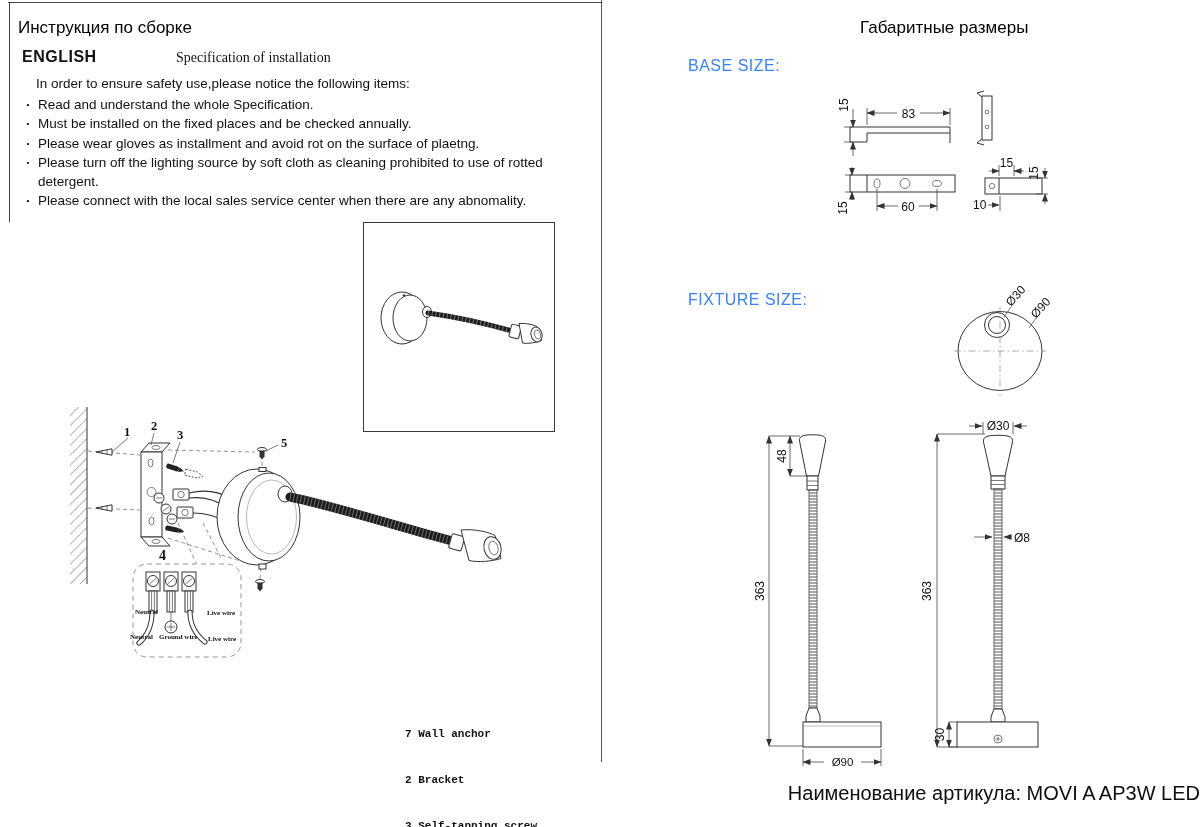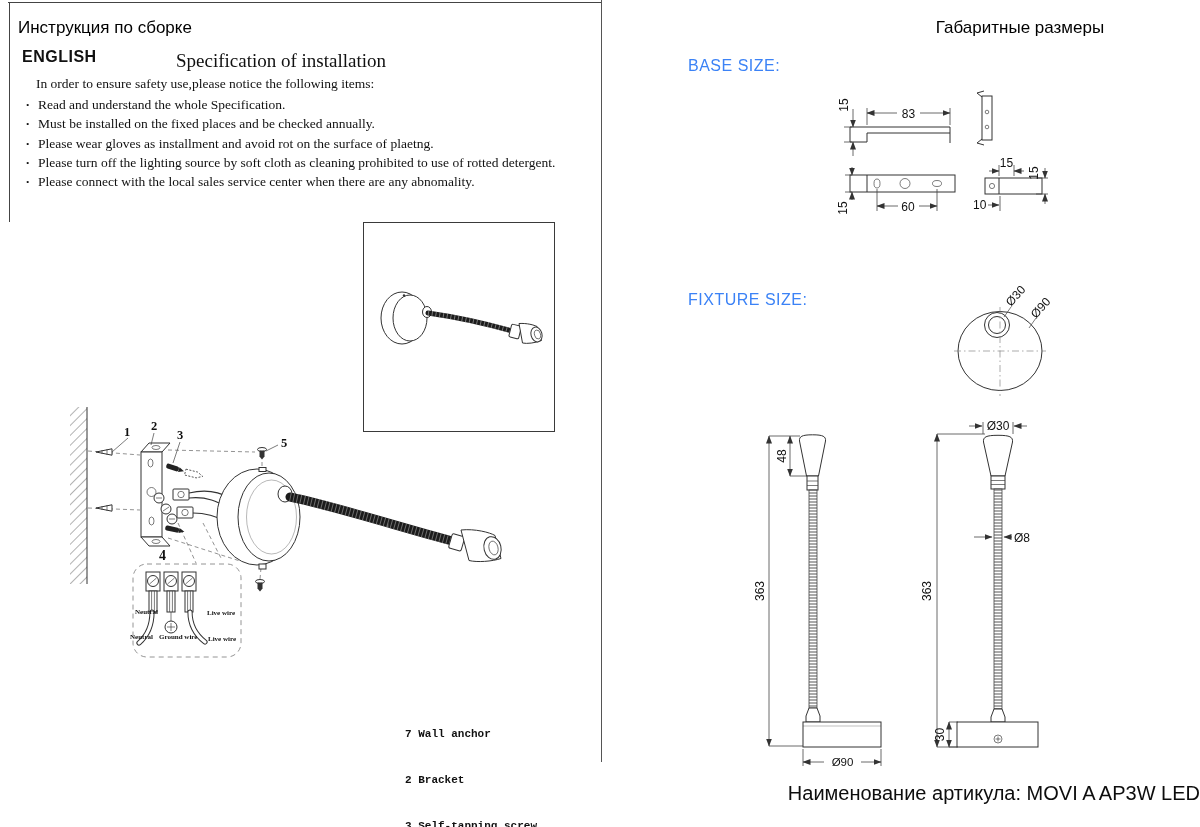--- a/index.html
+++ b/index.html
@@ -1,22 +1,22 @@
 <!DOCTYPE html>
 <html><head>
 <meta charset="utf-8">
 <style>
   html,body{margin:0;padding:0;background:#e8e8e8;}
   #page{position:relative;width:1200px;height:827px;background:#ffffff;overflow:hidden;
         font-family:"Liberation Sans",sans-serif;color:#111;padding-left:24px;}
   .abs{position:absolute;}
   .hdr-ru{font-size:17px;color:#000;}
   .eng{font-size:16px;letter-spacing:.5px;color:#111;font-weight:bold;}
-  .spec-title{font-family:"Liberation Serif",serif;font-size:19px;color:#111;}
-  .serif{font-family:Liberation Serif, serif;font-size:13.5px;color:#111;}
+  .spec-title{font-family:"Liberation Serif",serif;font-size:14px;color:#111;}
+  .serif{font-family:Liberation Sans, sans-serif;font-size:13.5px;color:#111;}
   .spec-list{line-height:19.3px;}
   .spec-item{position:relative;padding-left:14px;}
   .spec-item::before{content:".";position:absolute;left:2px;top:-3px;font-weight:bold;}
   .big-title{font-size:16px;letter-spacing:.5px;color:#3b82f6;}
   .mono{font-family:"Liberation Mono","DejaVu Sans Mono",monospace;font-size:11px;
         font-weight:700;line-height:15.2px;white-space:pre;color:#111;}
   .footer{width:1200px;text-align:right;font-size:20px;color:#0d0d0d;}
   .vline{background:#555;}
   .scanline{background:#444;}
   .prodbox{border:1px solid #3a3a3a;}
@@ -39,21 +39,21 @@
 <body>
 
 <div id="page">
 
   <div class="abs scanline" style="left:8px;top:2px;width:594px;height:1px;"></div>
   <div class="abs scanline" style="left:9px;top:2px;width:1px;height:220px;"></div>
 
   <div class="abs vline" style="left:601px;top:0;width:1px;height:762px;"></div>
 
   <div class="abs hdr-ru" style="left:18px;top:18px;">Инструкция по сборке</div>
-  <div class="abs hdr-ru" style="left:860px;top:18px;width:320px;text-align:center;">Габаритные размеры</div>
+  <div class="abs hdr-ru" style="left:860px;top:18px;width:320px;text-align:left;">Габаритные размеры</div>
 
   <div class="abs eng" style="left:22px;top:48px;">ENGLISH</div>
   <div class="abs spec-title" style="left:176px;top:50px;">Specification of installation</div>
   <div class="abs serif" style="left:36px;top:76px;">In order to ensure safety use,please notice the following items:</div>
   <div class="abs serif spec-list" style="left:24px;top:95px;width:560px;">
     <div class="spec-item">Read and understand the whole Specification.</div>
     <div class="spec-item">Must be installed on the fixed places and be checked annually.</div>
     <div class="spec-item">Please wear gloves as installment and avoid rot on the surface of plaetng.</div>
     <div class="spec-item">Please turn off the lighting source by soft cloth as cleaning prohibited to use of rotted detergent.</div>
     <div class="spec-item">Please connect with the local sales service center when there are any abnomality.</div>

